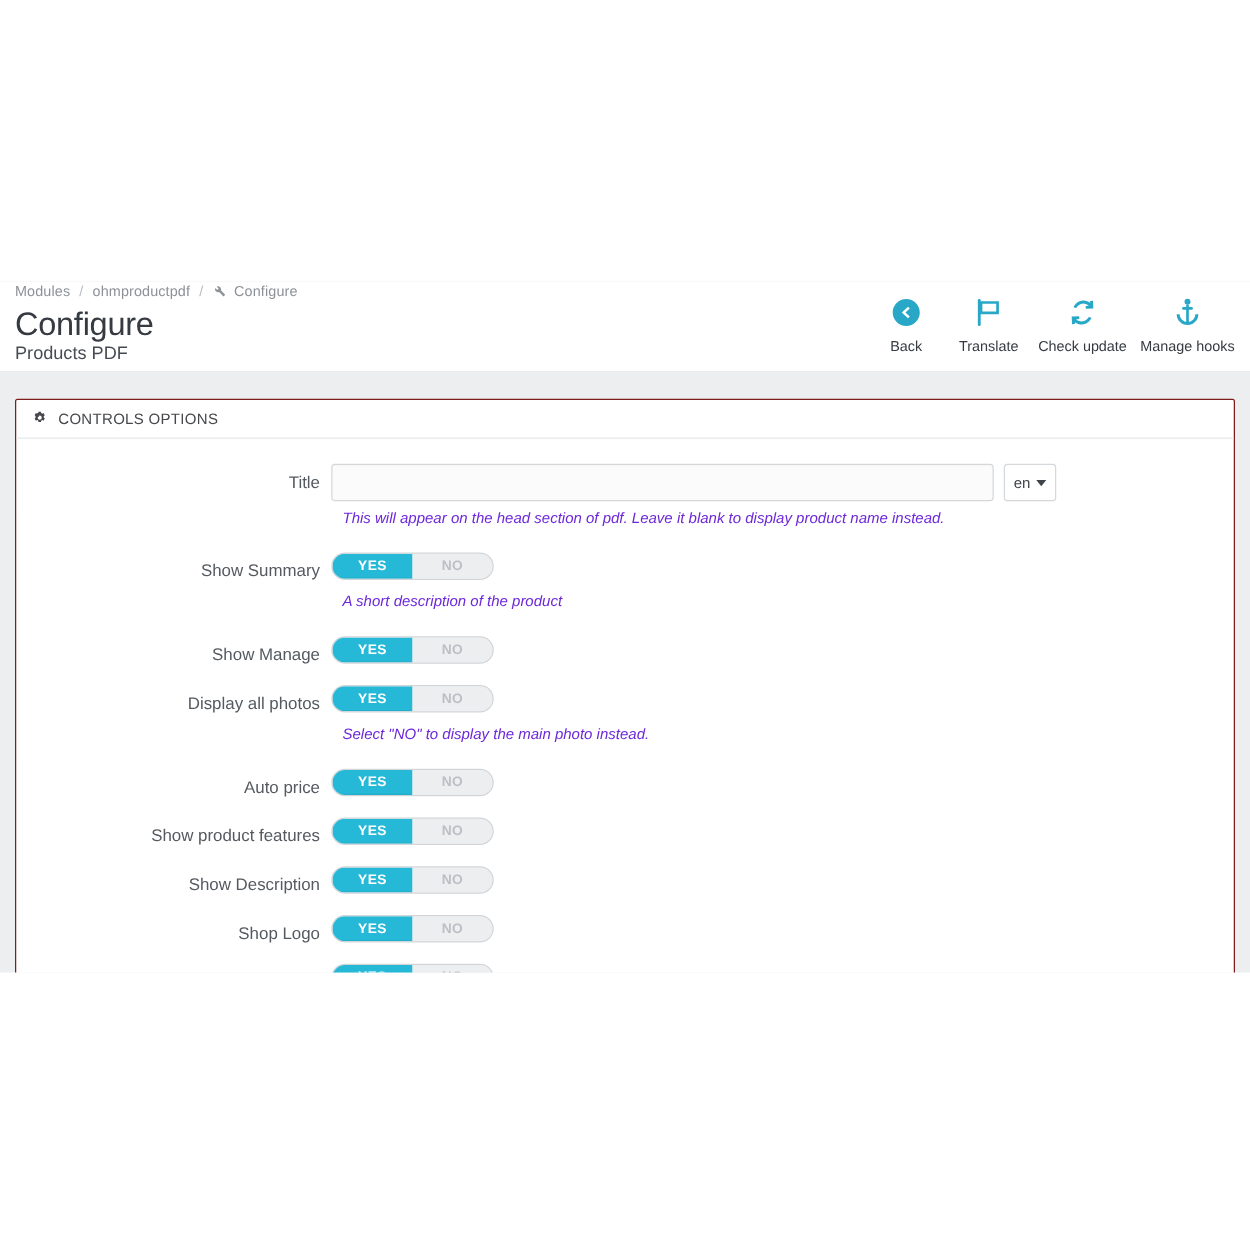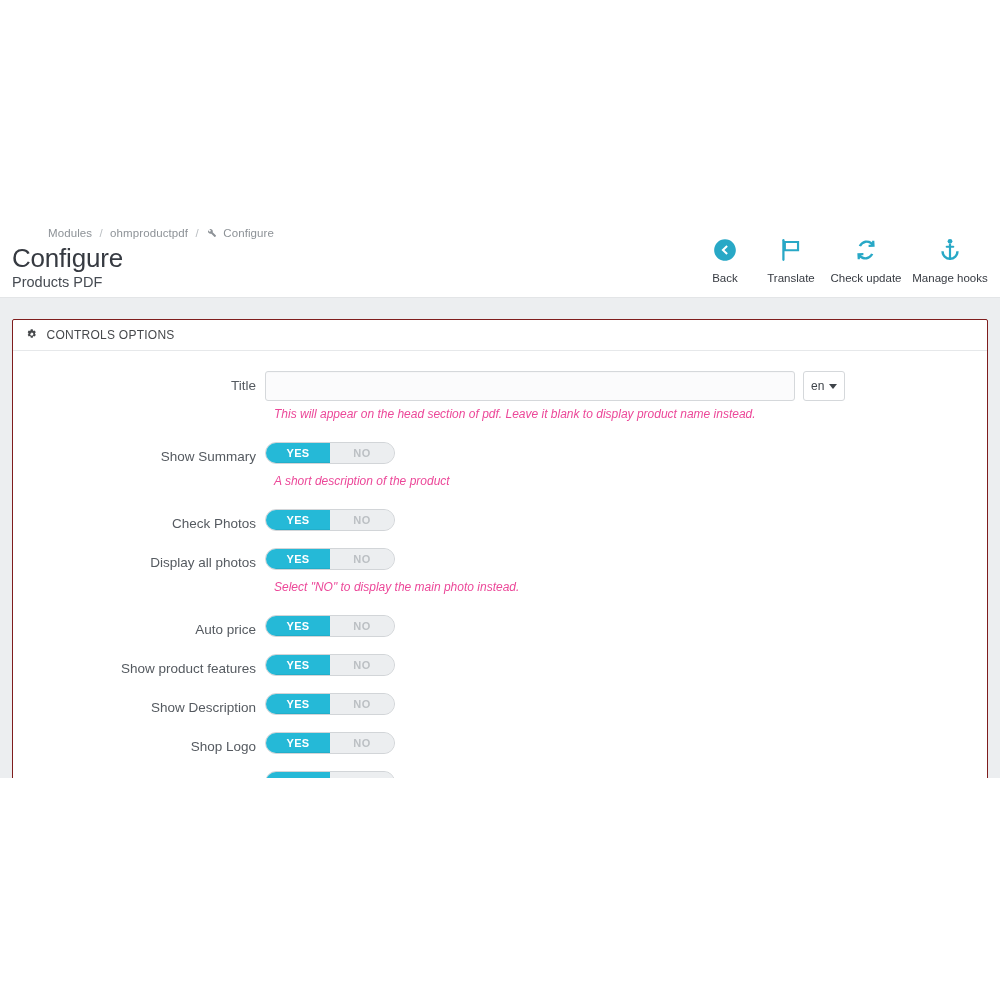--- a/index.html
+++ b/index.html
@@ -33,21 +33,20 @@
     height: 73px;
     position: relative;
     border-bottom: 1px solid #e3e5e7;
   }
   .breadcrumb {
     padding-top: 2px;
     font-size: 11.5px;
     color: #8d9297;
     letter-spacing: .1px;
     white-space: nowrap;
-    margin-left: 36px;
   }
   .breadcrumb .crumb { color: #8d9297; }
   .breadcrumb .sep { color: #b9bdc1; padding: 0 4px; }
   .breadcrumb .wrench {
     display: inline-block;
     vertical-align: -1px;
     margin-right: 3px;
   }
   .titleblock { margin-top: 4px; }
   .page-title {
@@ -133,21 +132,21 @@
     line-height: 22px;
     padding-top: 4px;
   }
   .form-ctrl { flex: 1; }
 
   .help-row { display: flex; }
   .help-spacer { width: 261px; min-width: 261px; }
   .help-text {
     font-size: 12px;
     font-style: italic;
-    color: #ec4899;
+    color: #6d28d9;
     line-height: 16px;
     padding-top: 5px;
   }
 
   
   .input-line { display: flex; align-items: flex-start; }
   .text-input {
     width: 530px;
     height: 30px;
     border: 1px solid #d5d8db;
@@ -333,21 +332,21 @@
             </div>
           </div>
           <div class="help-row">
             <div class="help-spacer"></div>
             <div class="help-text">A short description of the product</div>
           </div>
 
           <div class="row-gap-md"></div>
 
           <div class="form-row">
-            <div class="form-label">Check Photos</div>
+            <div class="form-label">Show Manage</div>
             <div class="form-ctrl">
               <div class="switch">
                 <div class="sw on">YES</div>
                 <div class="sw off">NO</div>
               </div>
             </div>
           </div>
 
           <div class="row-gap-sm"></div>
 

